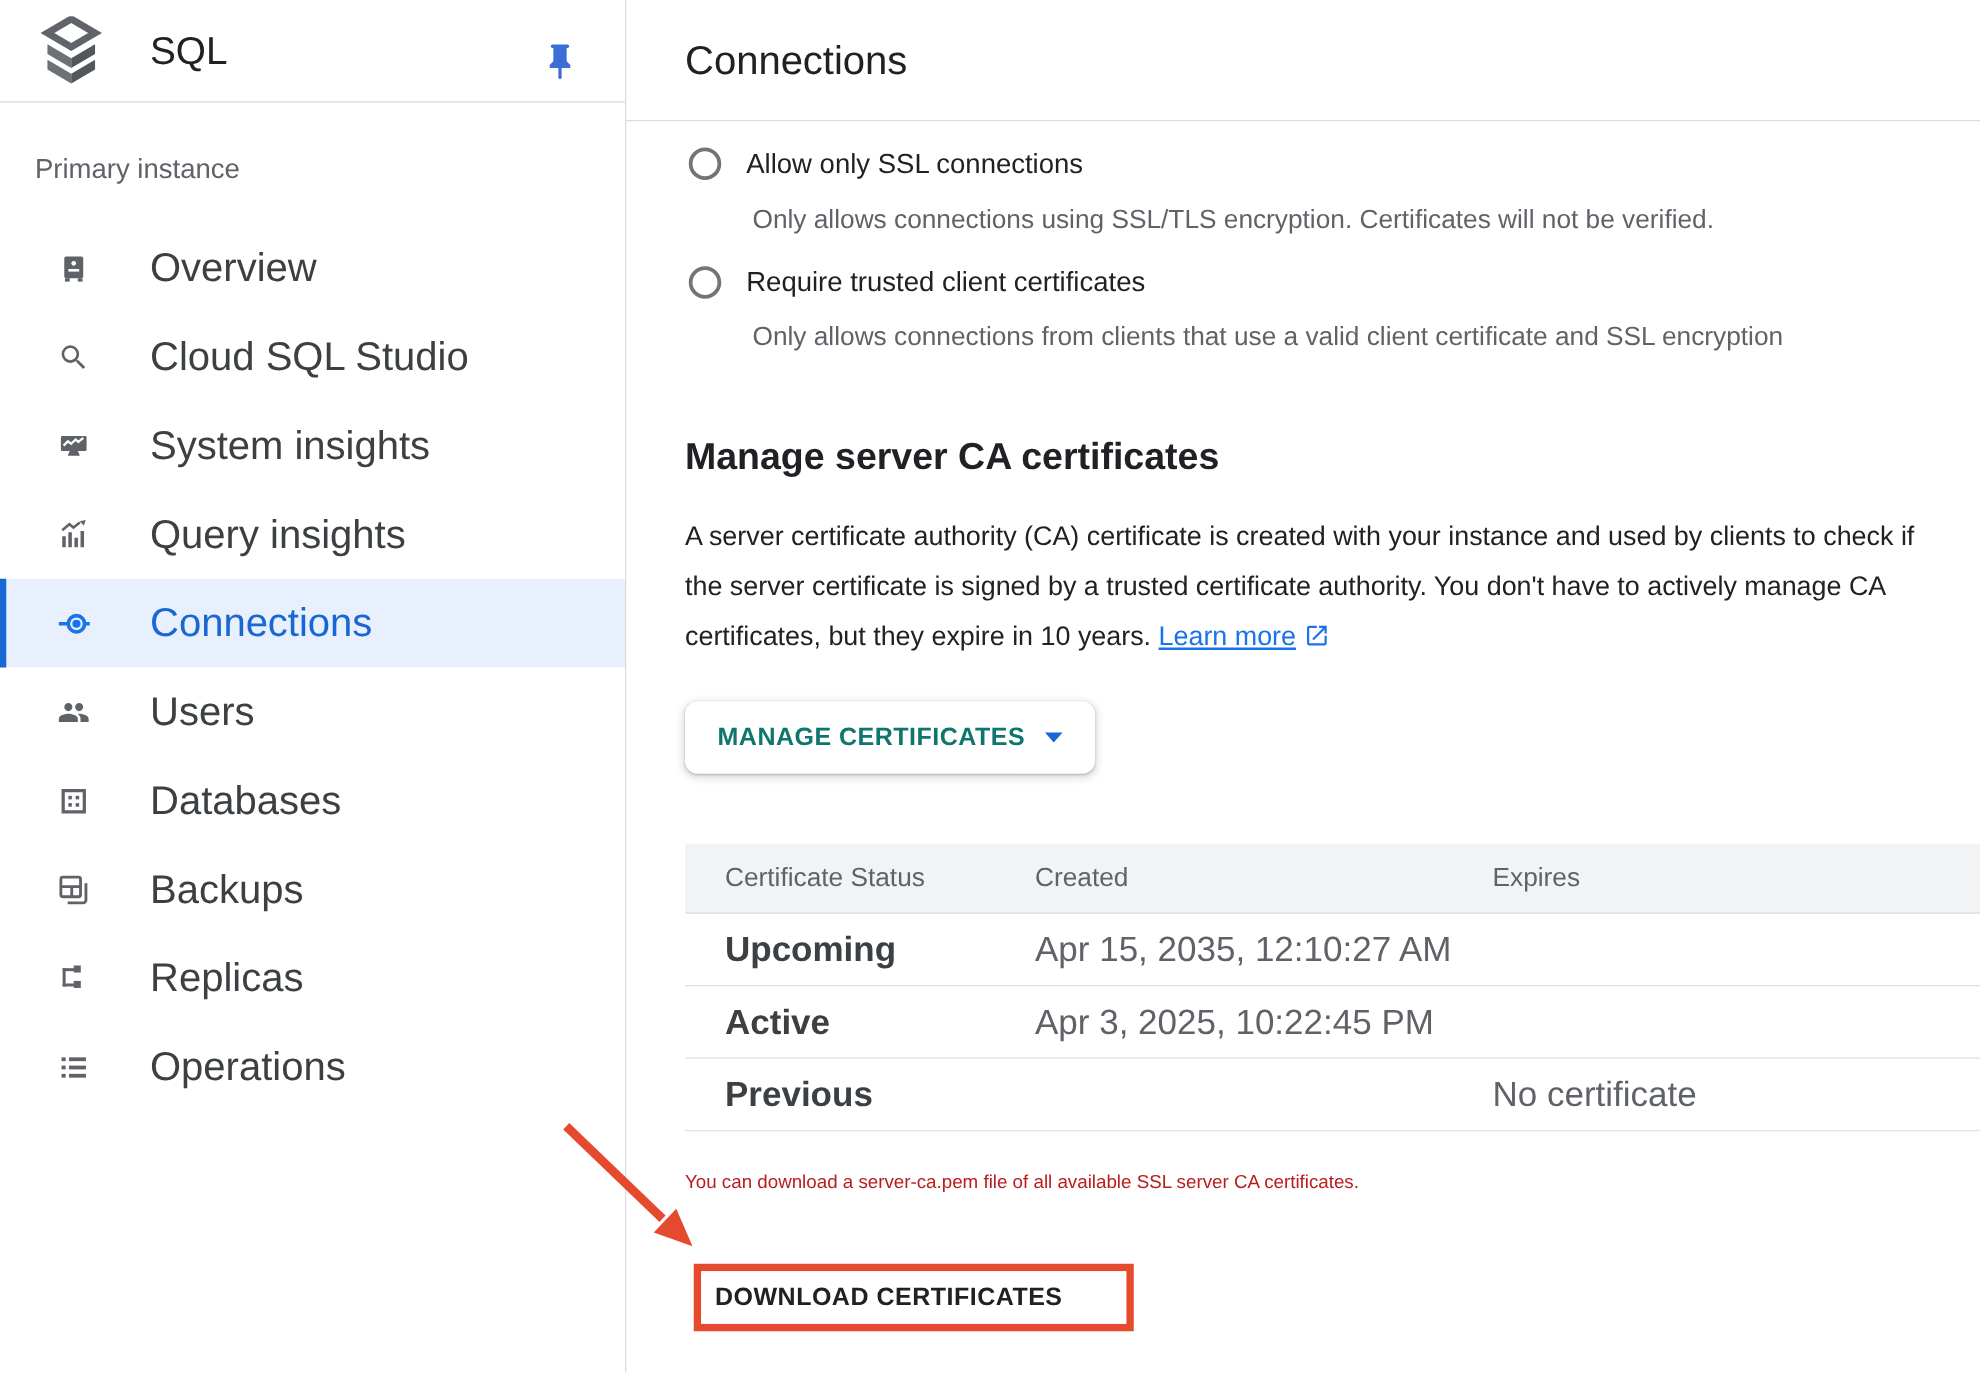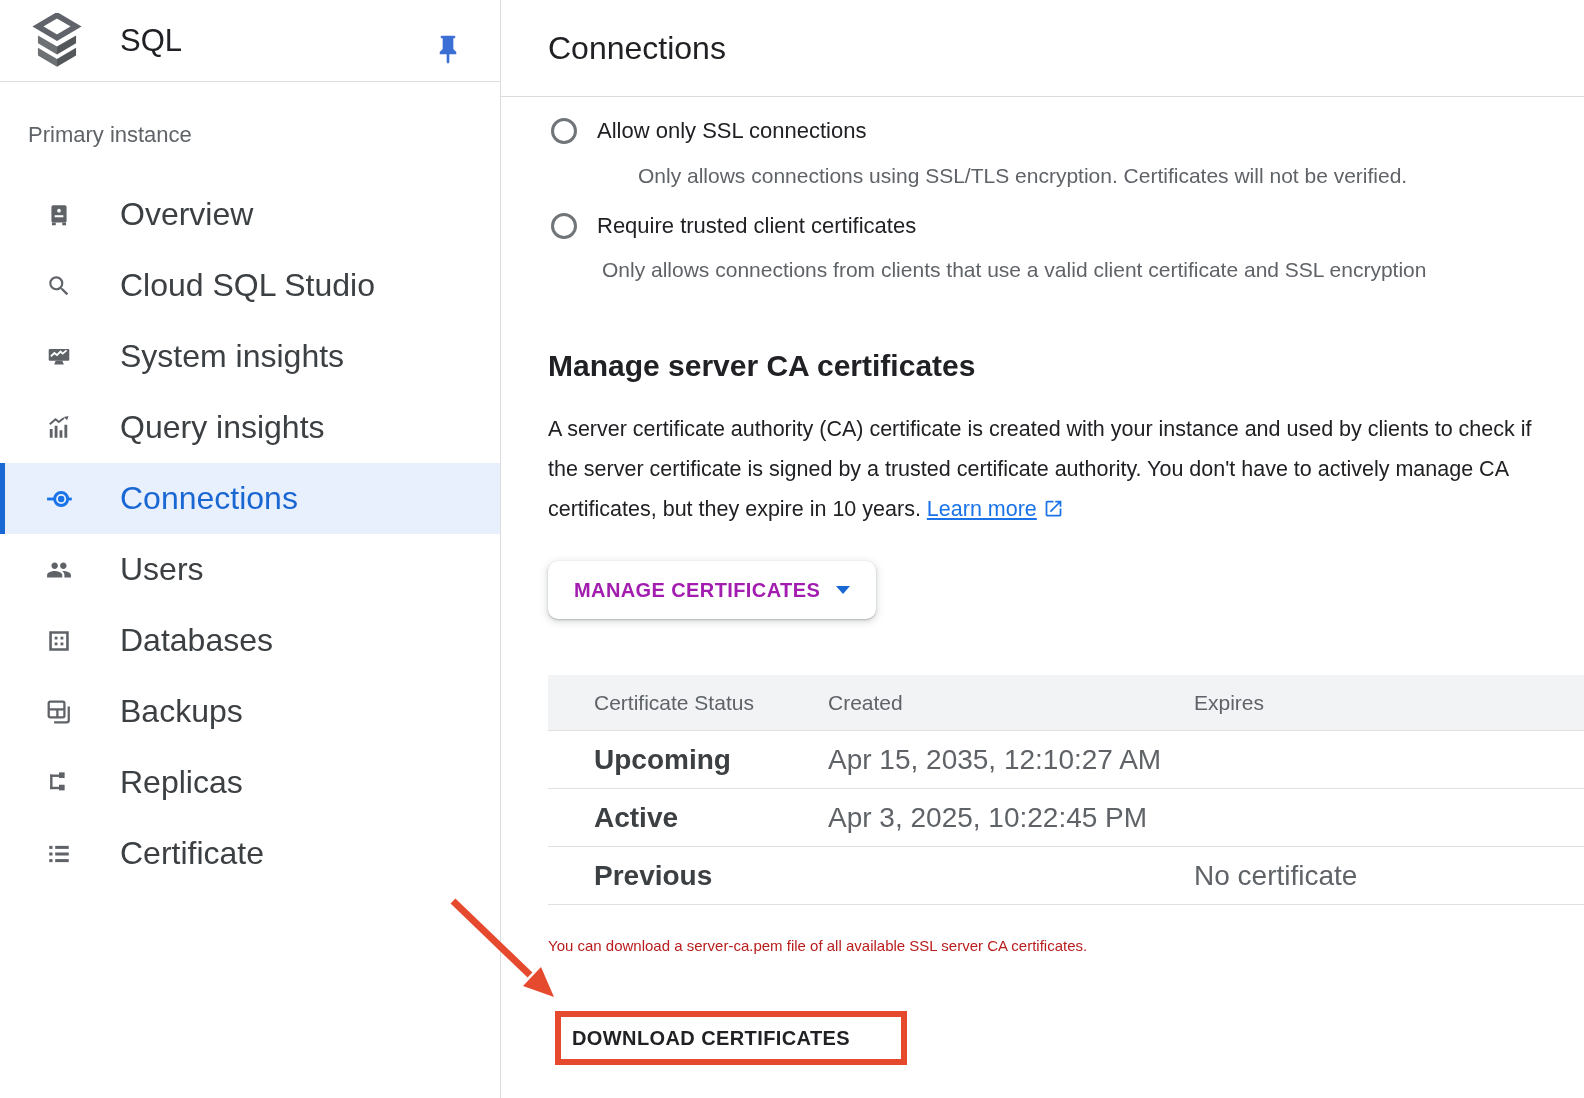--- a/index.html
+++ b/index.html
@@ -28,40 +28,40 @@
   .main{position:absolute;left:501px;top:0;right:0;height:1098px;}
   .main-header{height:97px;border-bottom:1px solid #dadce0;box-sizing:border-box;
                display:flex;align-items:center;}
   .page-title{margin-left:47px;font-size:32px;color:#202124;}
 
   .radio-row{position:absolute;left:50px;display:flex;align-items:center;cursor:pointer;}
   .radio-row.r1{top:118px;} .radio-row.r2{top:213px;align-items:center;}
   .radio-circle{width:20px;height:20px;border:3px solid #70757a;border-radius:50%;flex:0 0 auto;}
   .radio-label{margin-left:20px;font-size:22px;color:#202124;}
   .radio-desc{position:absolute;left:101px;font-size:21px;color:#5f6368;}
-  .radio-desc.d1{top:164px;margin-left:36px;} .radio-desc.d2{top:258px;}
+  .radio-desc.d1{top:164px;} .radio-desc.d2{top:258px;}
 
   .section-heading{position:absolute;left:47px;top:349px;font-size:30px;font-weight:bold;color:#202124;}
   .section-body{position:absolute;left:47px;top:409px;width:1008px;font-size:21.5px;
                 line-height:40px;color:#202124;}
   .learn-more{color:#1a73e8;text-decoration:underline;cursor:pointer;white-space:nowrap;}
   .ext-icon{display:inline-block;vertical-align:-3px;margin-left:6px;}
 
   .manage-btn{position:absolute;left:47px;top:561px;height:58px;background:#fff;border:none;
               border-radius:10px;display:flex;align-items:center;padding:0 26px;cursor:pointer;
               box-shadow:0 1px 2px 0 rgba(60,64,67,.3),0 2px 6px 2px rgba(60,64,67,.15);}
-  .manage-btn-label{font-size:20px;font-weight:bold;letter-spacing:.4px;color:#a21caf;}
+  .manage-btn-label{font-size:20px;font-weight:bold;letter-spacing:.4px;color:#0f766e;}
   .caret{width:0;height:0;border-left:7px solid transparent;border-right:7px solid transparent;
          border-top:8px solid #1967d2;margin-left:16px;}
 
   .cert-table{position:absolute;left:47px;top:675px;right:0;}
   .t-row{display:flex;align-items:center;box-sizing:border-box;}
   .t-head{height:56px;background:#f1f3f4;border-bottom:1px solid #e0e0e0;color:#5f6368;font-size:21px;}
   .t-body-row{height:58px;border-bottom:1px solid #e0e0e0;font-size:28px;color:#5f6368;}
-  .c1{width:280px;padding-left:46px;box-sizing:border-box;flex:0 0 auto;}
+  .c1{width:280px;padding-left:32px;box-sizing:border-box;flex:0 0 auto;}
   .c2{width:366px;flex:0 0 auto;}
   .c3{flex:1;}
   .status-cell{font-weight:bold;color:#3c4043;}
 
   .download-note{position:absolute;left:47px;top:937px;font-size:15px;color:#b91c1c;}
   .red-box{position:absolute;left:54px;top:1011px;width:352px;height:54px;box-sizing:border-box;
            border:6px solid #e64a2e;display:flex;align-items:center;background:#fff;}
   .download-btn{height:100%;width:100%;background:#fff;border:none;display:flex;align-items:center;
                 padding:0 11px;cursor:pointer;}
   .download-btn-label{font-size:20px;font-weight:bold;letter-spacing:.4px;color:#202124;white-space:nowrap;}
@@ -196,21 +196,21 @@
       <span class="nav-icon">
         <svg viewBox="0 0 24 24" fill="currentColor">
           <rect x="3" y="4.5" width="3" height="2.8"></rect>
             <rect x="8.5" y="4.5" width="12.5" height="2.8"></rect>
           <rect x="3" y="10.6" width="3" height="2.8"></rect>
             <rect x="8.5" y="10.6" width="12.5" height="2.8"></rect>
           <rect x="3" y="16.7" width="3" height="2.8"></rect>
             <rect x="8.5" y="16.7" width="12.5" height="2.8"></rect>
         </svg>
       </span>
-      <span class="nav-label">Certificate</span>
+      <span class="nav-label">Operations</span>
     </div>
 
   </div>
 </div>
 
 <div class="main">
   <div class="main-header">
     <span class="page-title">Connections</span>
   </div>
 

